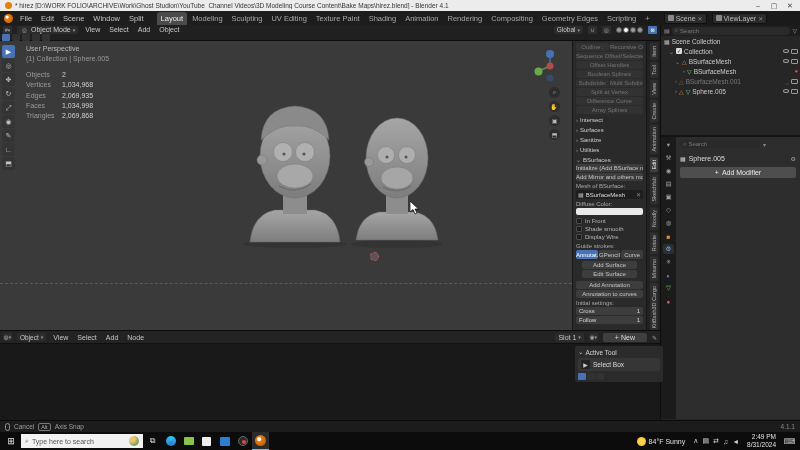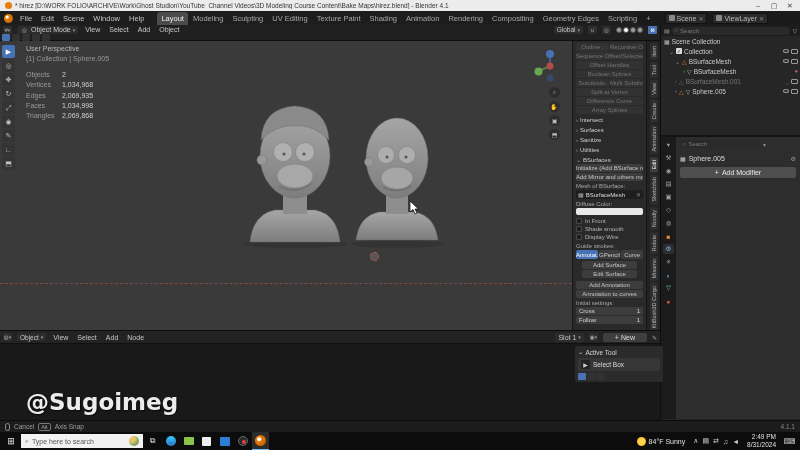--- a/index.html
+++ b/index.html
@@ -173,21 +173,21 @@
     <span class="wbtn">▢</span>
     <span class="wbtn">✕</span>
   </div>
 
   <div class="topbar">
     <span class="logo"></span>
     <span class="menuitem">File</span>
     <span class="menuitem">Edit</span>
     <span class="menuitem">Scene</span>
     <span class="menuitem">Window</span>
-    <span class="menuitem">Help</span>
+    <span class="menuitem">Split</span>
     <span class="wstabs">
       <span class="wstab active">Layout</span>
       <span class="wstab">Modeling</span>
       <span class="wstab">Sculpting</span>
       <span class="wstab">UV Editing</span>
       <span class="wstab">Texture Paint</span>
       <span class="wstab">Shading</span>
       <span class="wstab">Animation</span>
       <span class="wstab">Rendering</span>
       <span class="wstab">Compositing</span>
@@ -581,21 +581,20 @@
         <span class="ticon">▶</span>
         <span>Select Box</span>
       </div>
       <div class="at-minis">
         <span class="tool-mini active"></span>
         <span class="tool-mini"></span>
         <span class="tool-mini"></span>
       </div>
     </div>
 
-    <div class="watermark">@Sugoimeg</div>
   </div>
 
   <div class="statusbar">
     <span class="mouseic"></span>
     <span>Cancel</span>
     <span class="kbd">Alt</span>
     <span>Axis Snap</span>
     <span class="spacer"></span>
     <span style="color:#8a8a8a;">4.1.1</span>
   </div>

